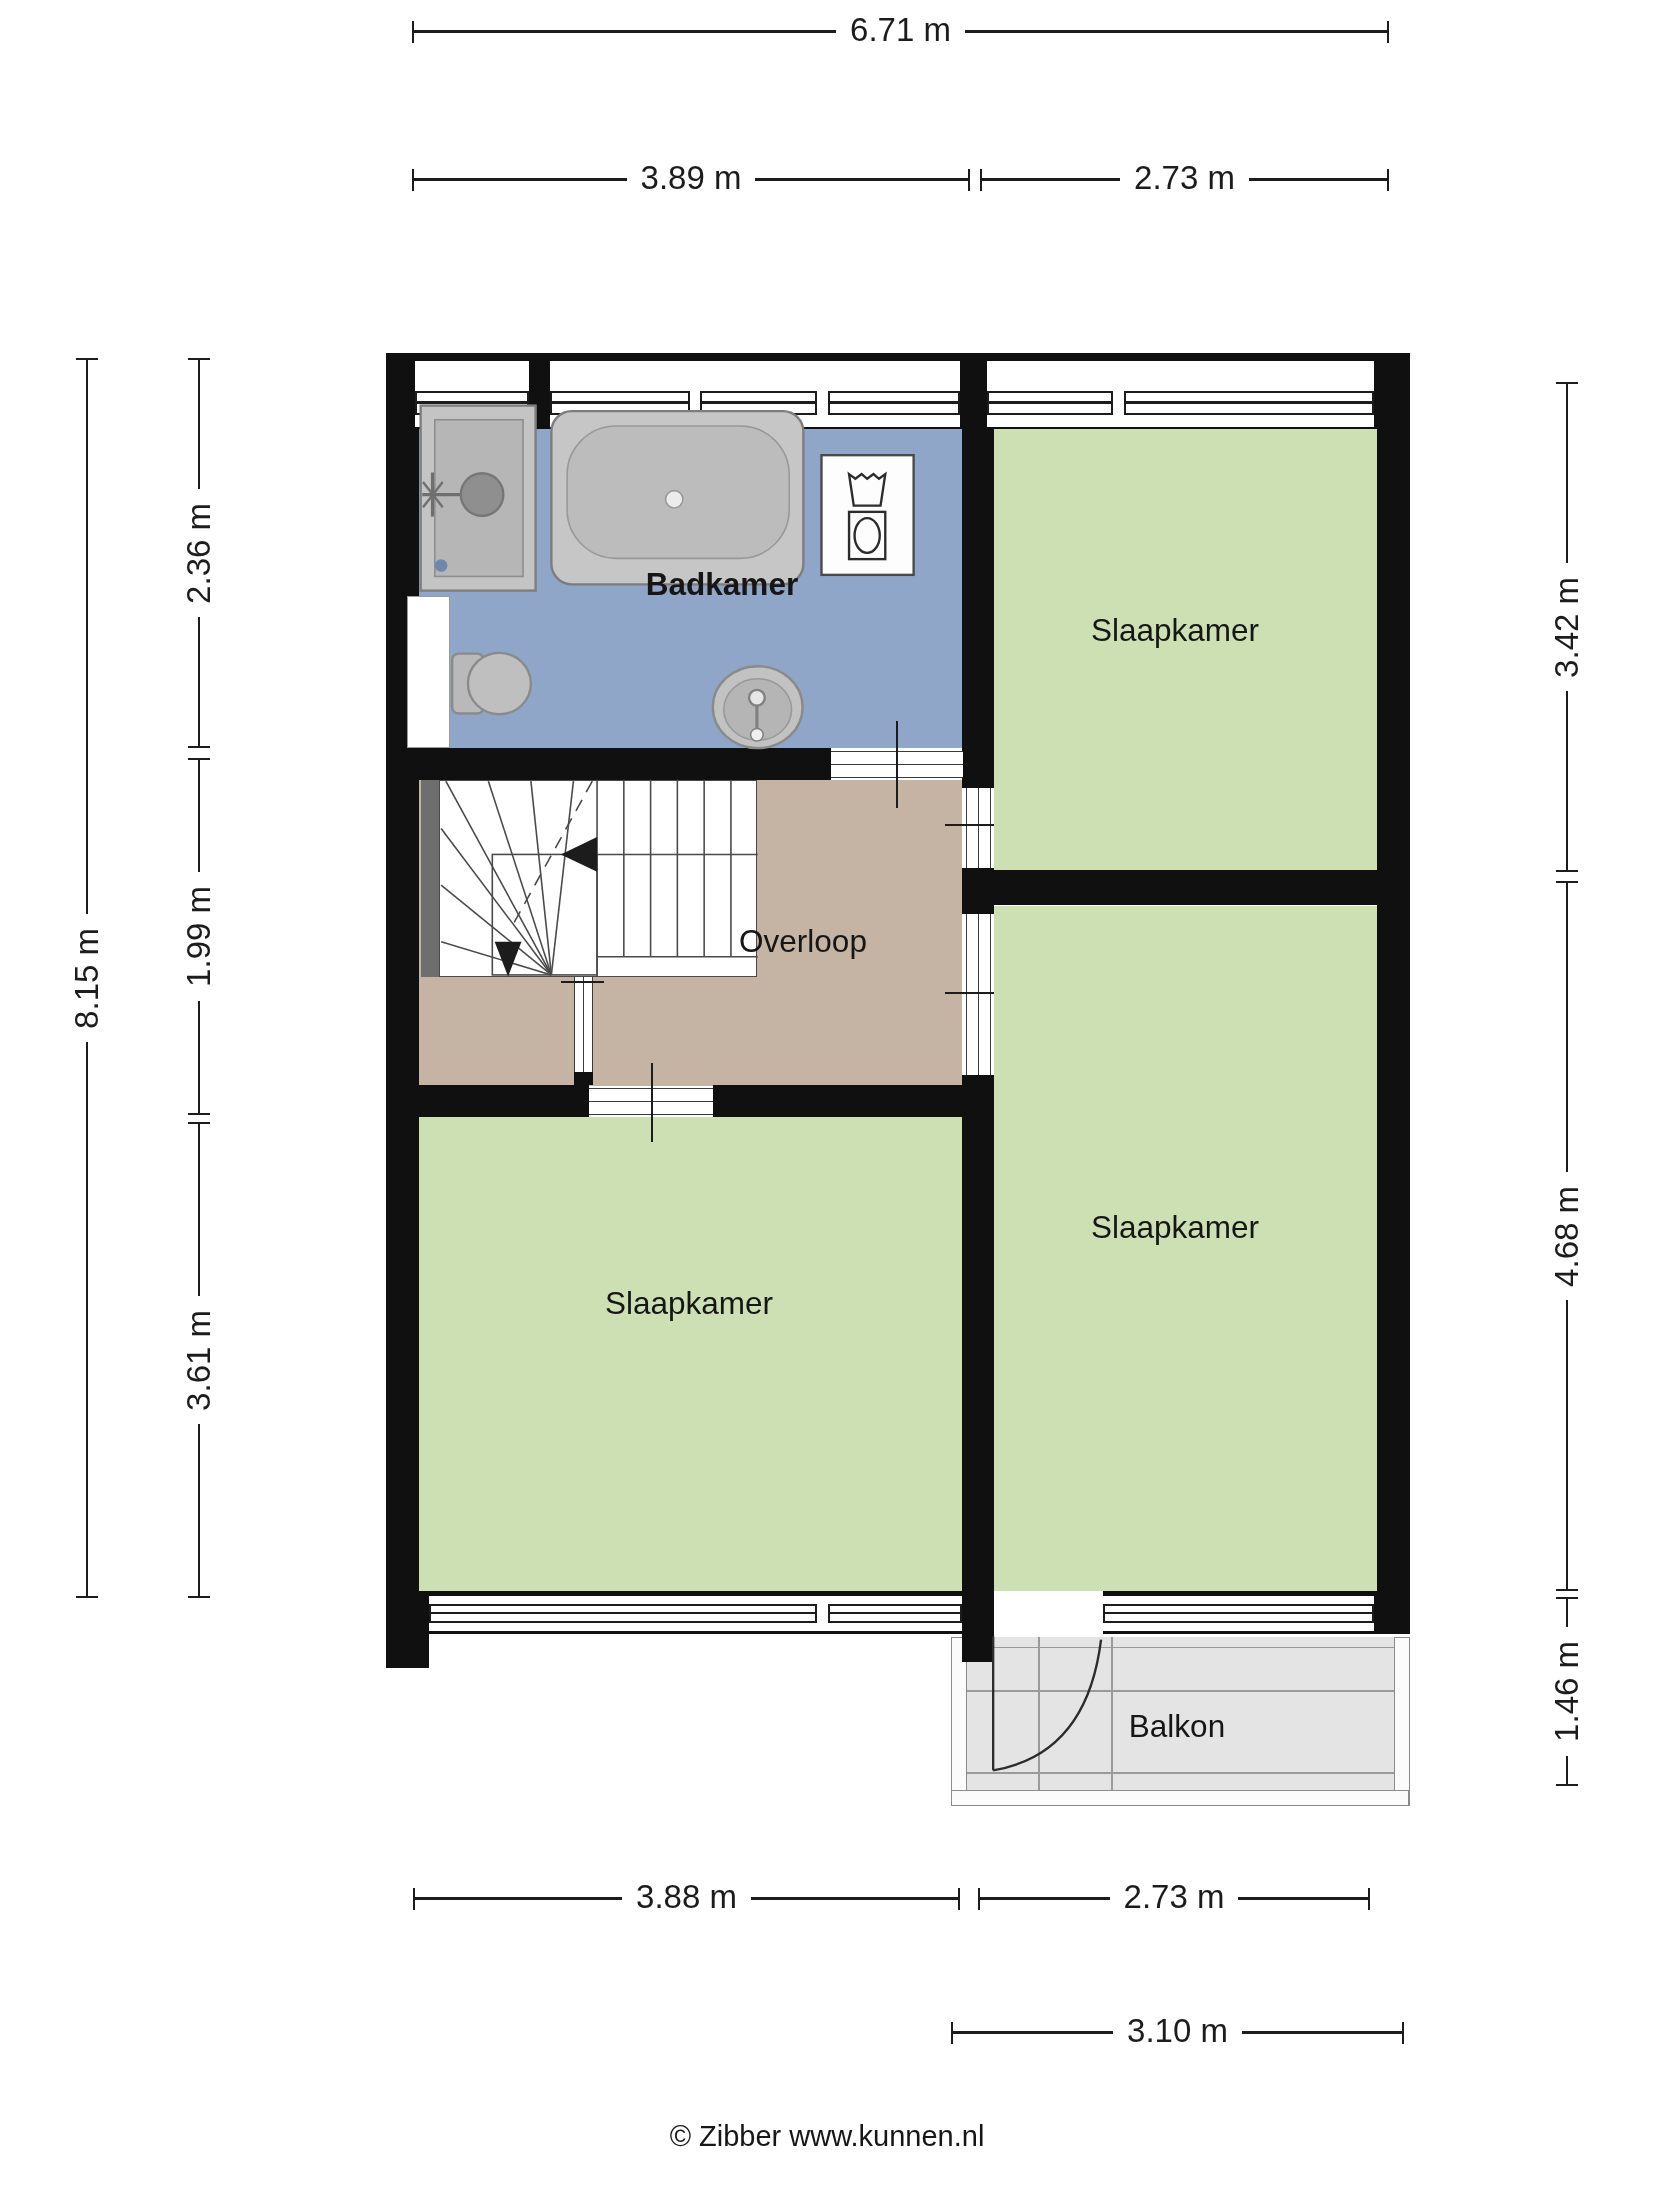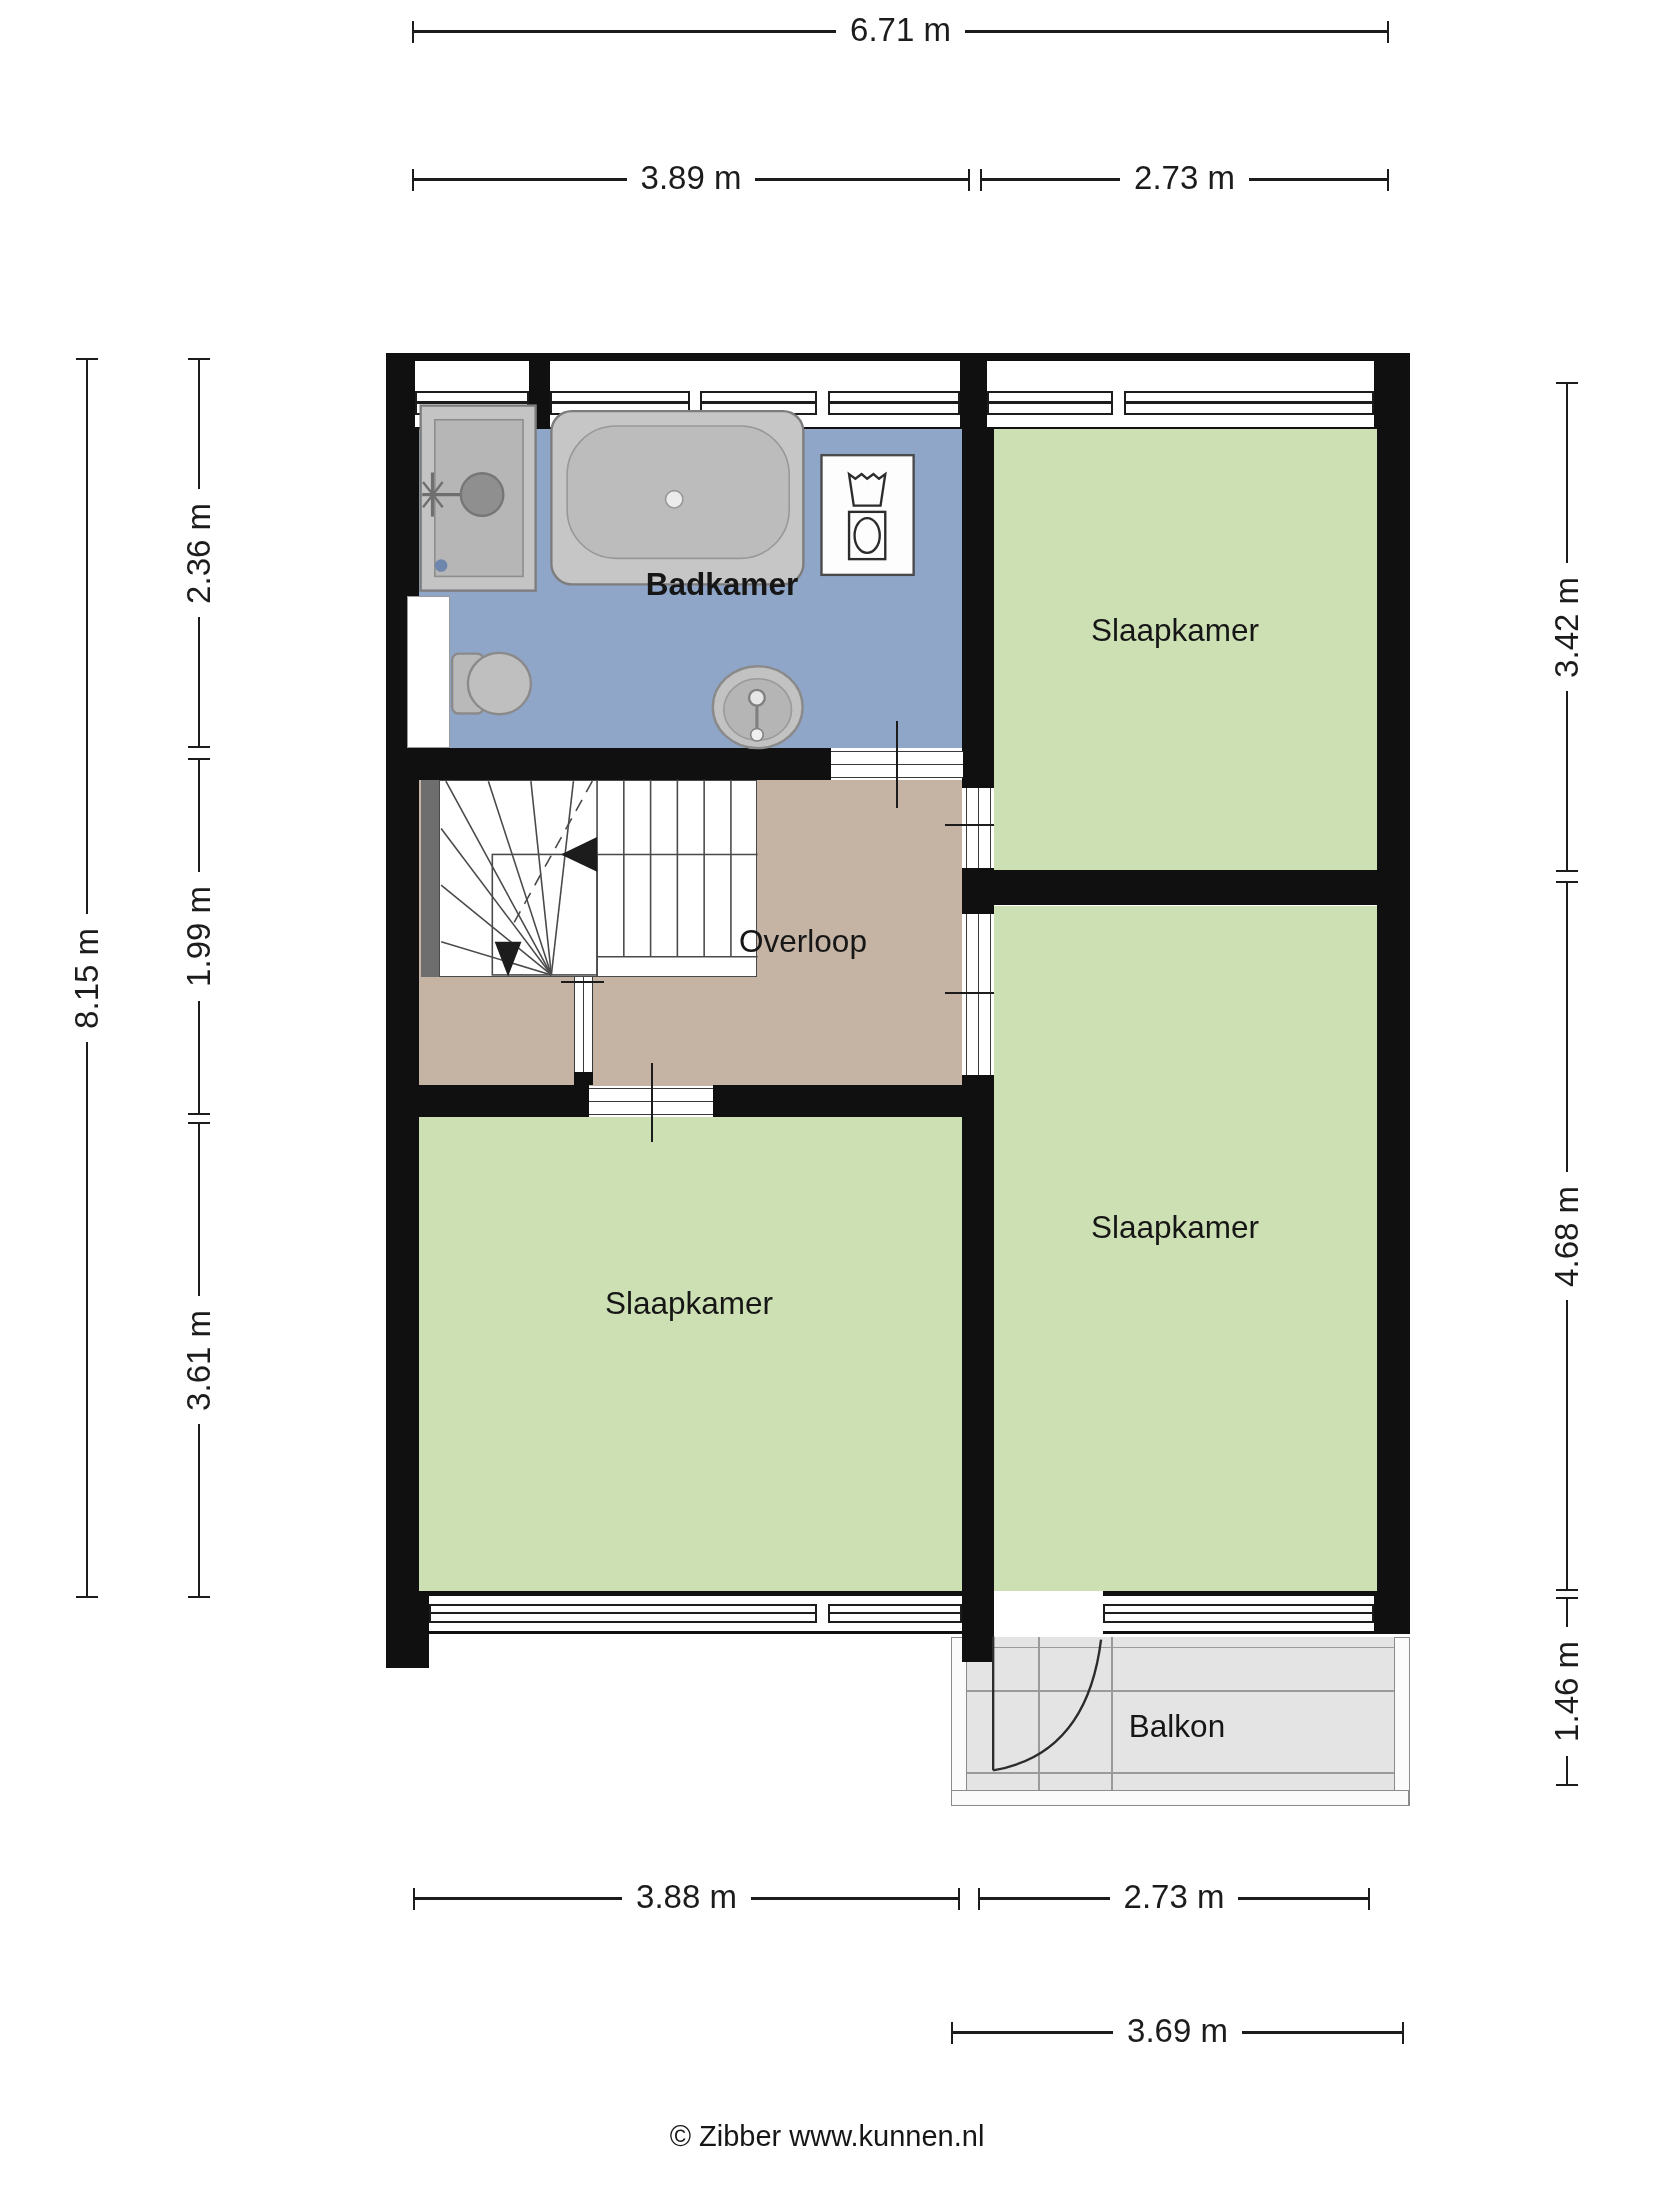--- a/index.html
+++ b/index.html
@@ -217,21 +217,21 @@
   <div class="dimh" style="left:978px;top:1881px;width:392px;">
     <span class="tkv"></span>
       <span class="ln"></span>
       <span class="lb">2.73 m</span>
       <span class="ln"></span>
       <span class="tkv"></span>
   </div>
   <div class="dimh" style="left:951px;top:2015px;width:453px;">
     <span class="tkv"></span>
       <span class="ln"></span>
-      <span class="lb">3.69 m</span>
+      <span class="lb">3.10 m</span>
       <span class="ln"></span>
       <span class="tkv"></span>
   </div>
 
   <div class="dimv" style="left:38px;top:358px;height:1240px;">
     <span class="tkh"></span>
       <span class="lnv"></span>
       <span class="lbv">8.15 m</span>
       <span class="lnv"></span>
       <span class="tkh"></span>

